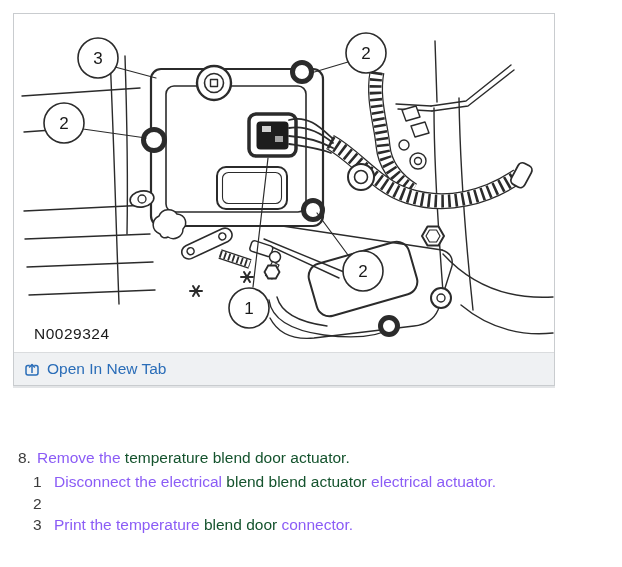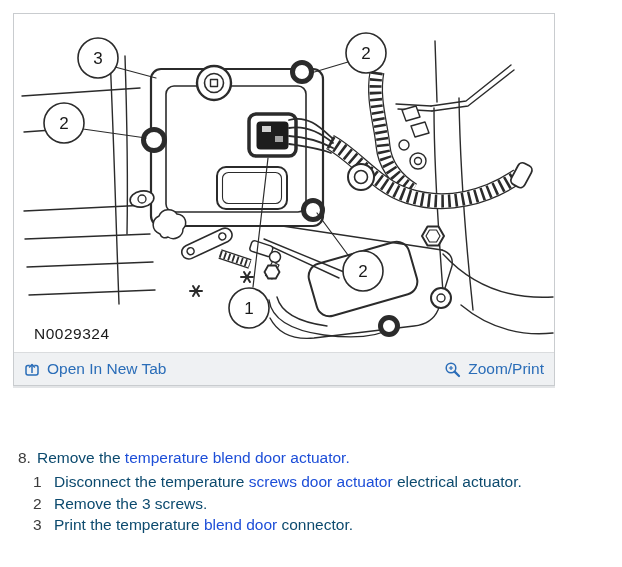--- a/index.html
+++ b/index.html
@@ -15,22 +15,22 @@
   .tb-link{display:flex;align-items:center;gap:7px;color:#2a6db8;
            font-size:15.5px;text-decoration:none;cursor:pointer;}
   .tb-link svg{flex:0 0 auto;}
   .instructions{position:absolute;left:18px;top:447px;width:590px;
                 color:#3b3b3b;font-size:15.5px;line-height:21.8px;}
   .step{display:flex;}
   .step .num{flex:0 0 auto;margin-right:6px;}
   .substeps{margin-left:15px;margin-top:2px;}
   .substep{display:flex;}
   .substep .num{flex:0 0 12px;margin-right:9px;}
-  .ilink{color:#1d4ed8;cursor:pointer;}
-  .itext{color:#0c4a6e;}
+  .ilink{color:#14532d;cursor:pointer;}
+  .itext{color:#8b5cf6;}
 </style>
 </head>
 <body>
 
 <div class="viewer">
   <div class="diagram">
     <svg width="540" height="338" viewBox="0 0 540 338">
 
       <g stroke="#2b2b2b" fill="none" stroke-width="1.4" stroke-linecap="round" stroke-linejoin="round">
 
@@ -166,43 +166,34 @@
   <div class="toolbar">
     <a class="tb-link">
       <svg width="16" height="16" viewBox="0 0 16 16">
         <rect x="2" y="4.5" width="12" height="9.5" rx="2" fill="none" stroke="#2a6db8" stroke-width="1.5"></rect>
         <path d="M8,12 L8,3.2" stroke="#eff1f3" stroke-width="4.5" fill="none"></path>
         <path d="M8,12 L8,3.8" stroke="#2a6db8" stroke-width="1.5" fill="none"></path>
         <path d="M5.1,6.5 L8,3.6 L10.9,6.5" stroke="#2a6db8" stroke-width="1.5" fill="none" stroke-linejoin="round"></path>
       </svg>
       <span>Open In New Tab</span>
     </a>
-    <a class="tb-link">
-      <svg width="17" height="17" viewBox="0 0 17 17">
-        <circle cx="7" cy="7" r="4.8" fill="none" stroke="#2a6db8" stroke-width="1.5"></circle>
-        <path d="M10.6,10.6 L15,15" stroke="#2a6db8" stroke-width="2.2" fill="none" stroke-linecap="round"></path>
-        <path d="M7,4.9 L7,9.1 M4.9,7 L9.1,7" stroke="#2a6db8" stroke-width="1.2" fill="none"></path>
-      </svg>
-      <span>Zoom/Print</span>
-    </a>
   </div>
 </div>
 
 <div class="instructions">
   <div class="step">
     <span class="num">8.</span>
     <span><span class="itext">Remove the </span><span class="ilink">temperature blend door actuator.</span></span>
   </div>
   <div class="substeps">
     <div class="substep">
       <span class="num">1</span>
-      <span><span class="itext">Disconnect the temperature </span><span class="ilink">screws door actuator</span><span class="itext"> electrical actuator.</span></span>
+      <span><span class="itext">Disconnect the electrical </span><span class="ilink">blend blend actuator</span><span class="itext"> electrical actuator.</span></span>
     </div>
     <div class="substep">
       <span class="num">2</span>
-      <span><span class="itext">Remove the 3 screws.</span></span>
     </div>
     <div class="substep">
       <span class="num">3</span>
       <span><span class="itext">Print the temperature </span><span class="ilink">blend door</span><span class="itext"> connector.</span></span>
     </div>
   </div>
 </div>
 
 </body></html>

